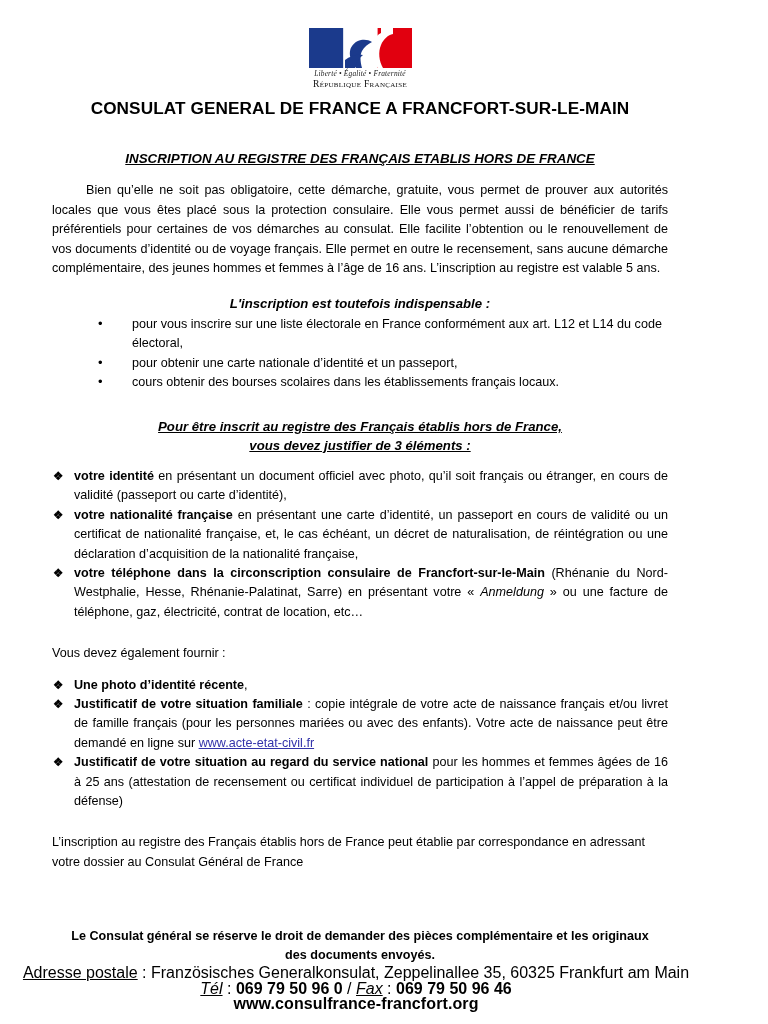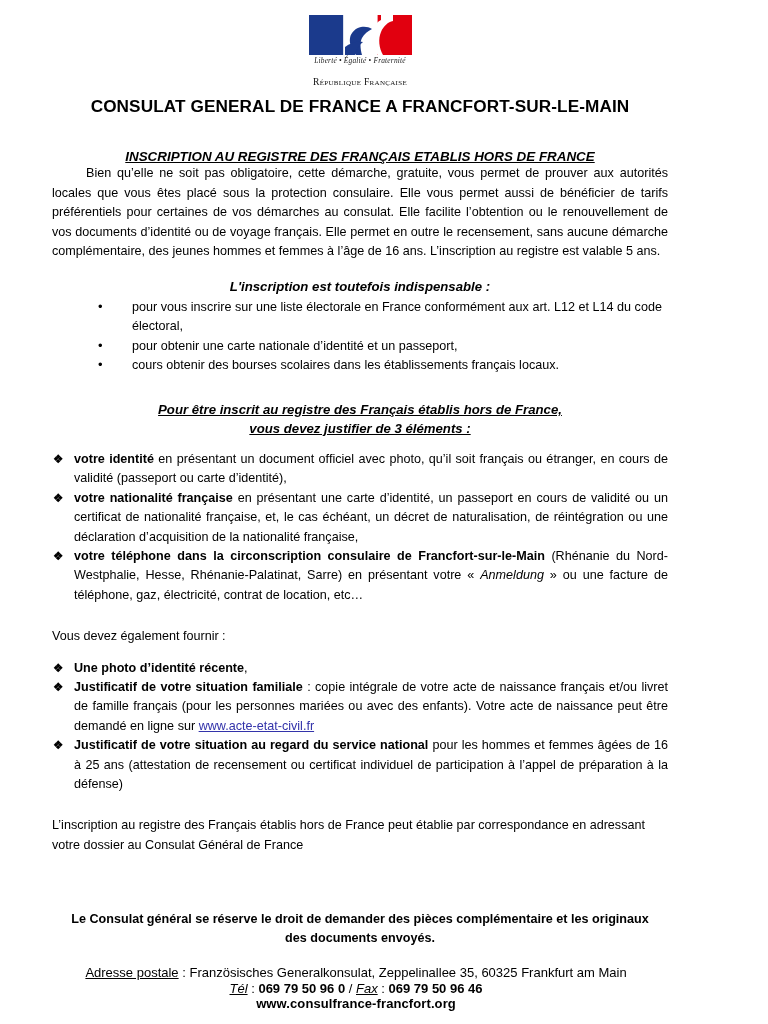--- a/index.html
+++ b/index.html
@@ -14,21 +14,21 @@
     font-family: "Liberation Sans", sans-serif;
     color: #000000;
     position: relative;
   }
 
   .page {
     width: 720px;
     height: 1024px;
     position: relative;
     box-sizing: border-box;
-    padding: 3px 52px;
+    padding: 16px 52px;
   }
 
   
   .logo-block {
     padding-top: 12px;
     display: flex;
     flex-direction: column;
     align-items: center;
   }
   .flag {
@@ -44,21 +44,21 @@
     color: #1a1a1a;
     margin-top: 1px;
     white-space: nowrap;
   }
   .republique {
     font-family: "Liberation Serif", serif;
     font-size: 9.6px;
     font-variant: small-caps;
     letter-spacing: 0.3px;
     color: #111111;
-    margin-top: 11px;
+    margin-top: 0;
     white-space: nowrap;
   }
 
   
   .doc-title {
     text-align: center;
     font-size: 17.2px;
     font-weight: bold;
     letter-spacing: 0.1px;
     margin-top: 9px;
@@ -70,20 +70,21 @@
     font-style: italic;
     text-decoration: underline;
     margin-top: 32px;
   }
 
   
   .para {
     font-size: 12.6px;
     line-height: 19.5px;
     text-align: justify;
+    margin-top: 15px;
   }
   .para.indent { text-indent: 34px; }
 
   .center-bold-italic {
     text-align: center;
     font-size: 13.2px;
     font-weight: bold;
     font-style: italic;
     margin-top: 17px;
   }
@@ -166,21 +167,21 @@
     padding: 0 14px;
   }
 
   
   .footer {
     position: absolute;
     left: 0;
     right: 8px;
     bottom: 12px;
     text-align: center;
-    font-size: 13px;
+    font-size: 16px;
     line-height: 15.6px;
   }
   .footer .u { text-decoration: underline; }
   .footer .fw { font-weight: bold; }
   .footer .site {
     font-weight: bold;
     letter-spacing: 0.1px;
   }
 </style>
 </head>

